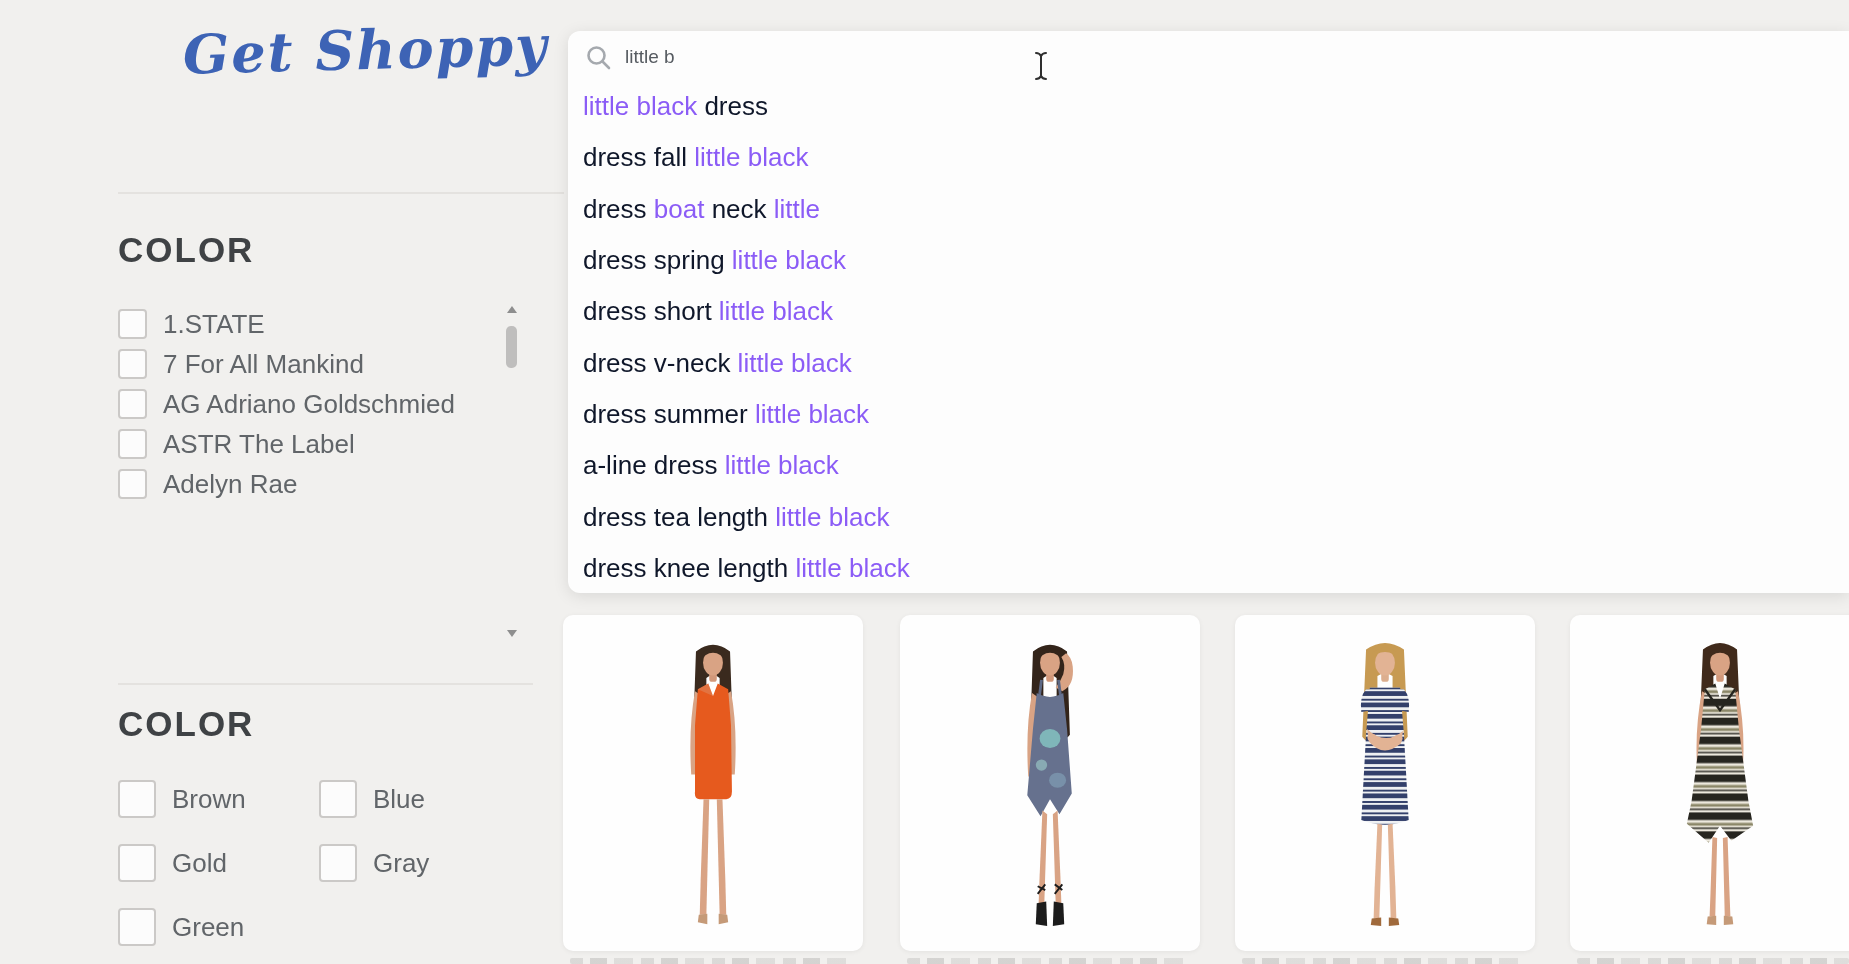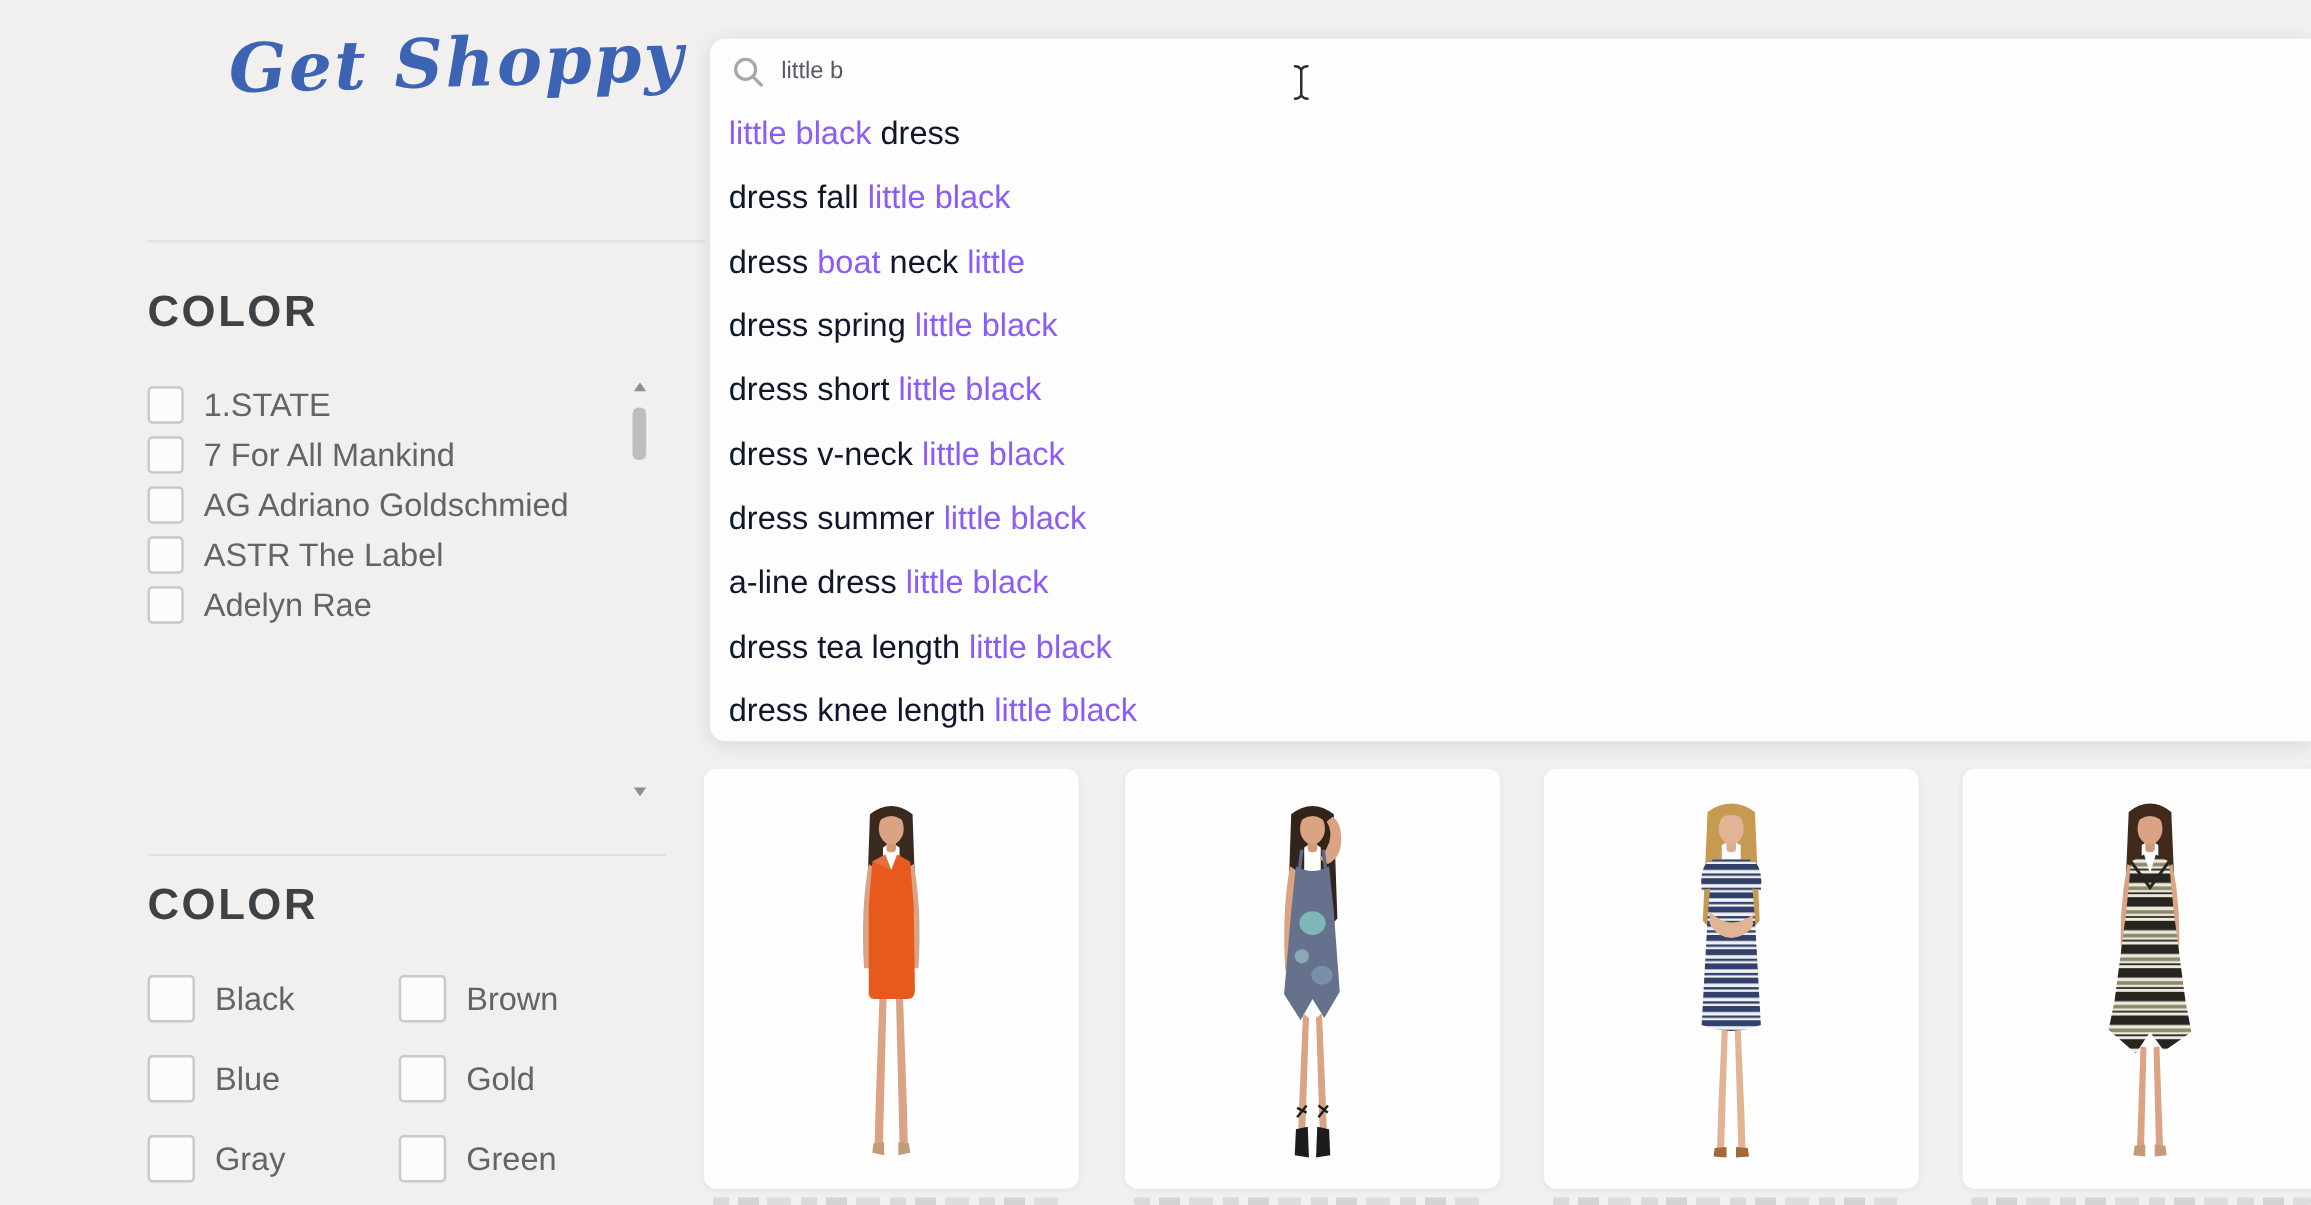--- a/index.html
+++ b/index.html
@@ -120,24 +120,20 @@
     </div>
   </div>
 
 <div class="sb-arrow" id="sb-up"></div>
 <div class="sb-thumb"></div>
 <div class="sb-arrow" id="sb-down"></div>
 
 <div class="divider" id="divider-sidebar"></div>
 <div class="section-title" id="color-title">COLOR</div>
 <div class="color-grid" id="color-list">
-    <div class="filter-row">
-      <span class="cbox cbox-lg"></span>
-      <span class="flabel">Black</span>
-    </div>
     <div class="filter-row">
       <span class="cbox cbox-lg"></span>
       <span class="flabel">Brown</span>
     </div>
     <div class="filter-row">
       <span class="cbox cbox-lg"></span>
       <span class="flabel">Blue</span>
     </div>
     <div class="filter-row">
       <span class="cbox cbox-lg"></span>

